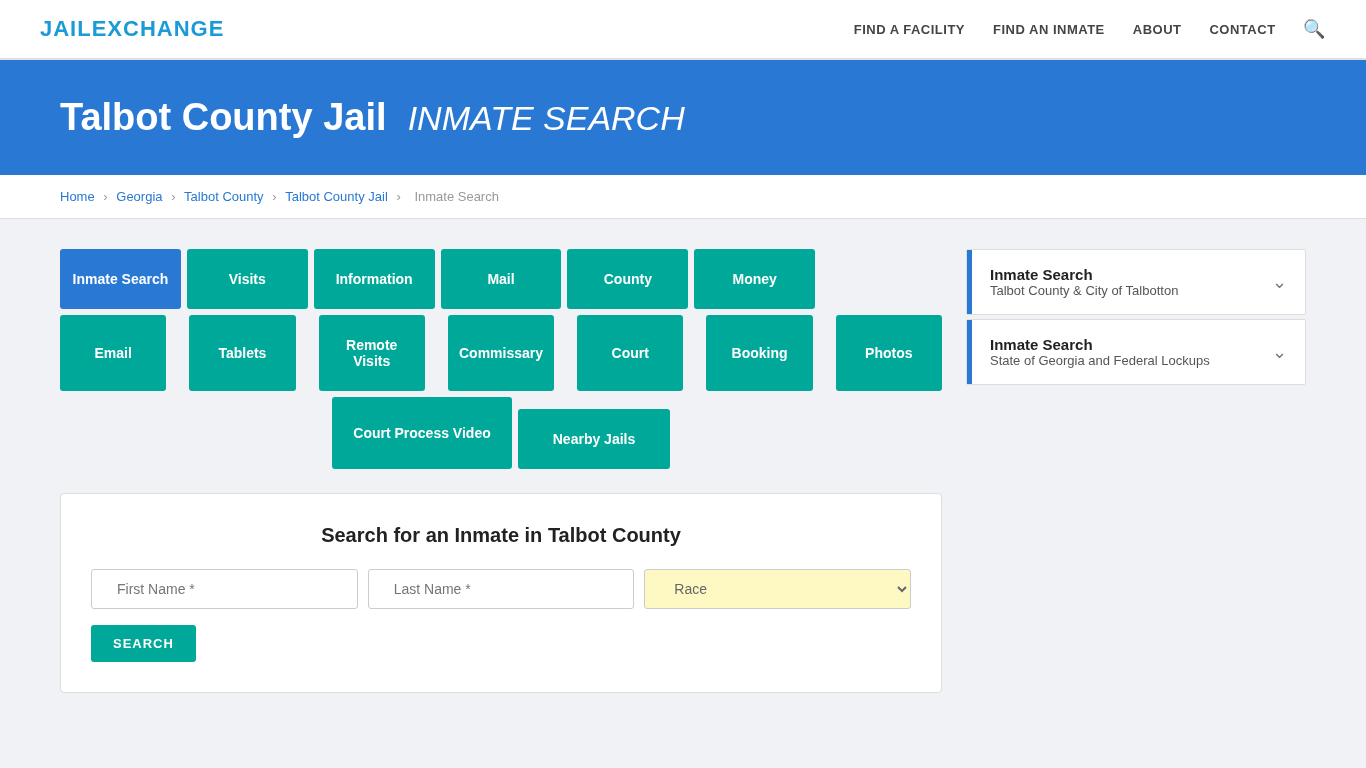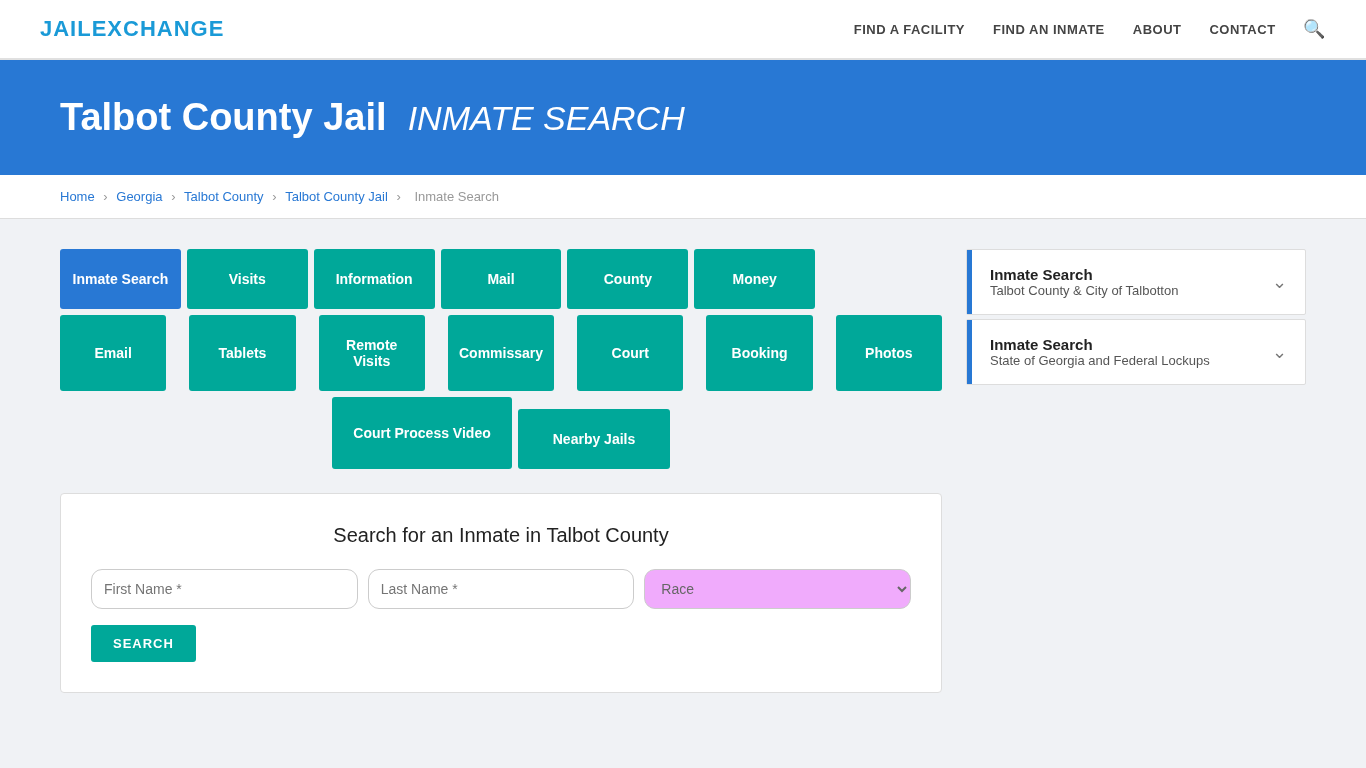--- a/index.html
+++ b/index.html
@@ -123,41 +123,41 @@
 
     
     .search-box {
       background: #fff;
       border: 1px solid #ddd;
       border-radius: 4px;
       padding: 30px 30px 30px 30px;
     }
     .search-box h2 {
       font-size: 20px;
-      font-weight: 400;
+      font-weight: 700;
       text-align: center;
       margin-bottom: 22px;
       color: #222;
     }
     .search-fields {
       display: flex;
       gap: 10px;
       margin-bottom: 16px;
     }
     .search-fields input,
     .search-fields select {
       flex: 1;
-      padding: 10px 12px;
+      padding: 10px 25px;
       border: 1px solid #ccc;
-      border-radius: 11px;
+      border-radius: 3px;
       font-size: 14px;
       color: #666;
     }
     .search-fields select {
-      background: #f0abfc;
+      background: #fef9c3;
     }
     .search-btn {
       background: #00a899;
       color: #fff;
       border: none;
       padding: 11px 22px;
       font-size: 13px;
       font-weight: 700;
       letter-spacing: 1px;
       text-transform: uppercase;

